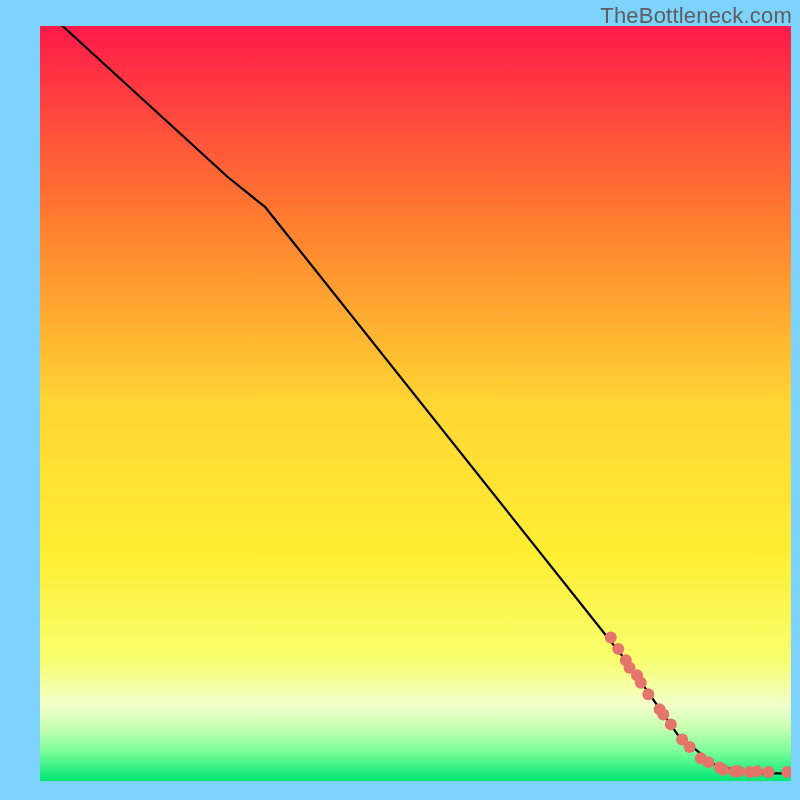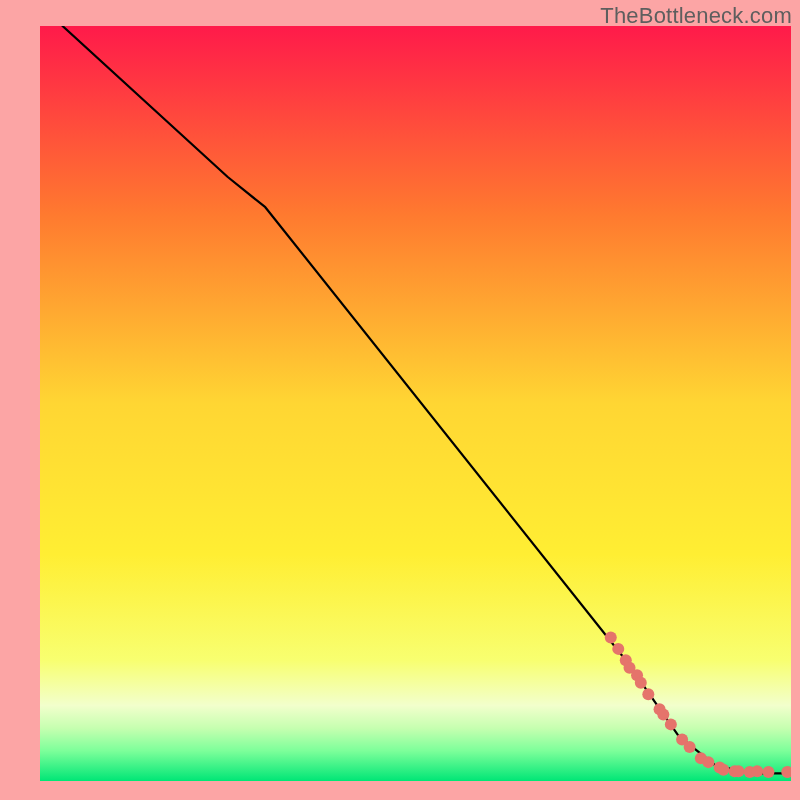--- a/index.html
+++ b/index.html
@@ -8,21 +8,21 @@
     width: 800px;
     height: 800px;
     overflow: hidden;
     background: #000;
     font-family: Arial, Helvetica, sans-serif;
   }
   .outer {
     position: relative;
     width: 800px;
     height: 800px;
-    background: #fca5a5;
+    background: #7dd3fc;
   }
   .watermark {
     position: absolute;
     top: 3px;
     right: 8px;
     color: #5e5e5e;
     font-size: 22px;
     font-weight: 500;
     z-index: 10;
     letter-spacing: 0.2px;

